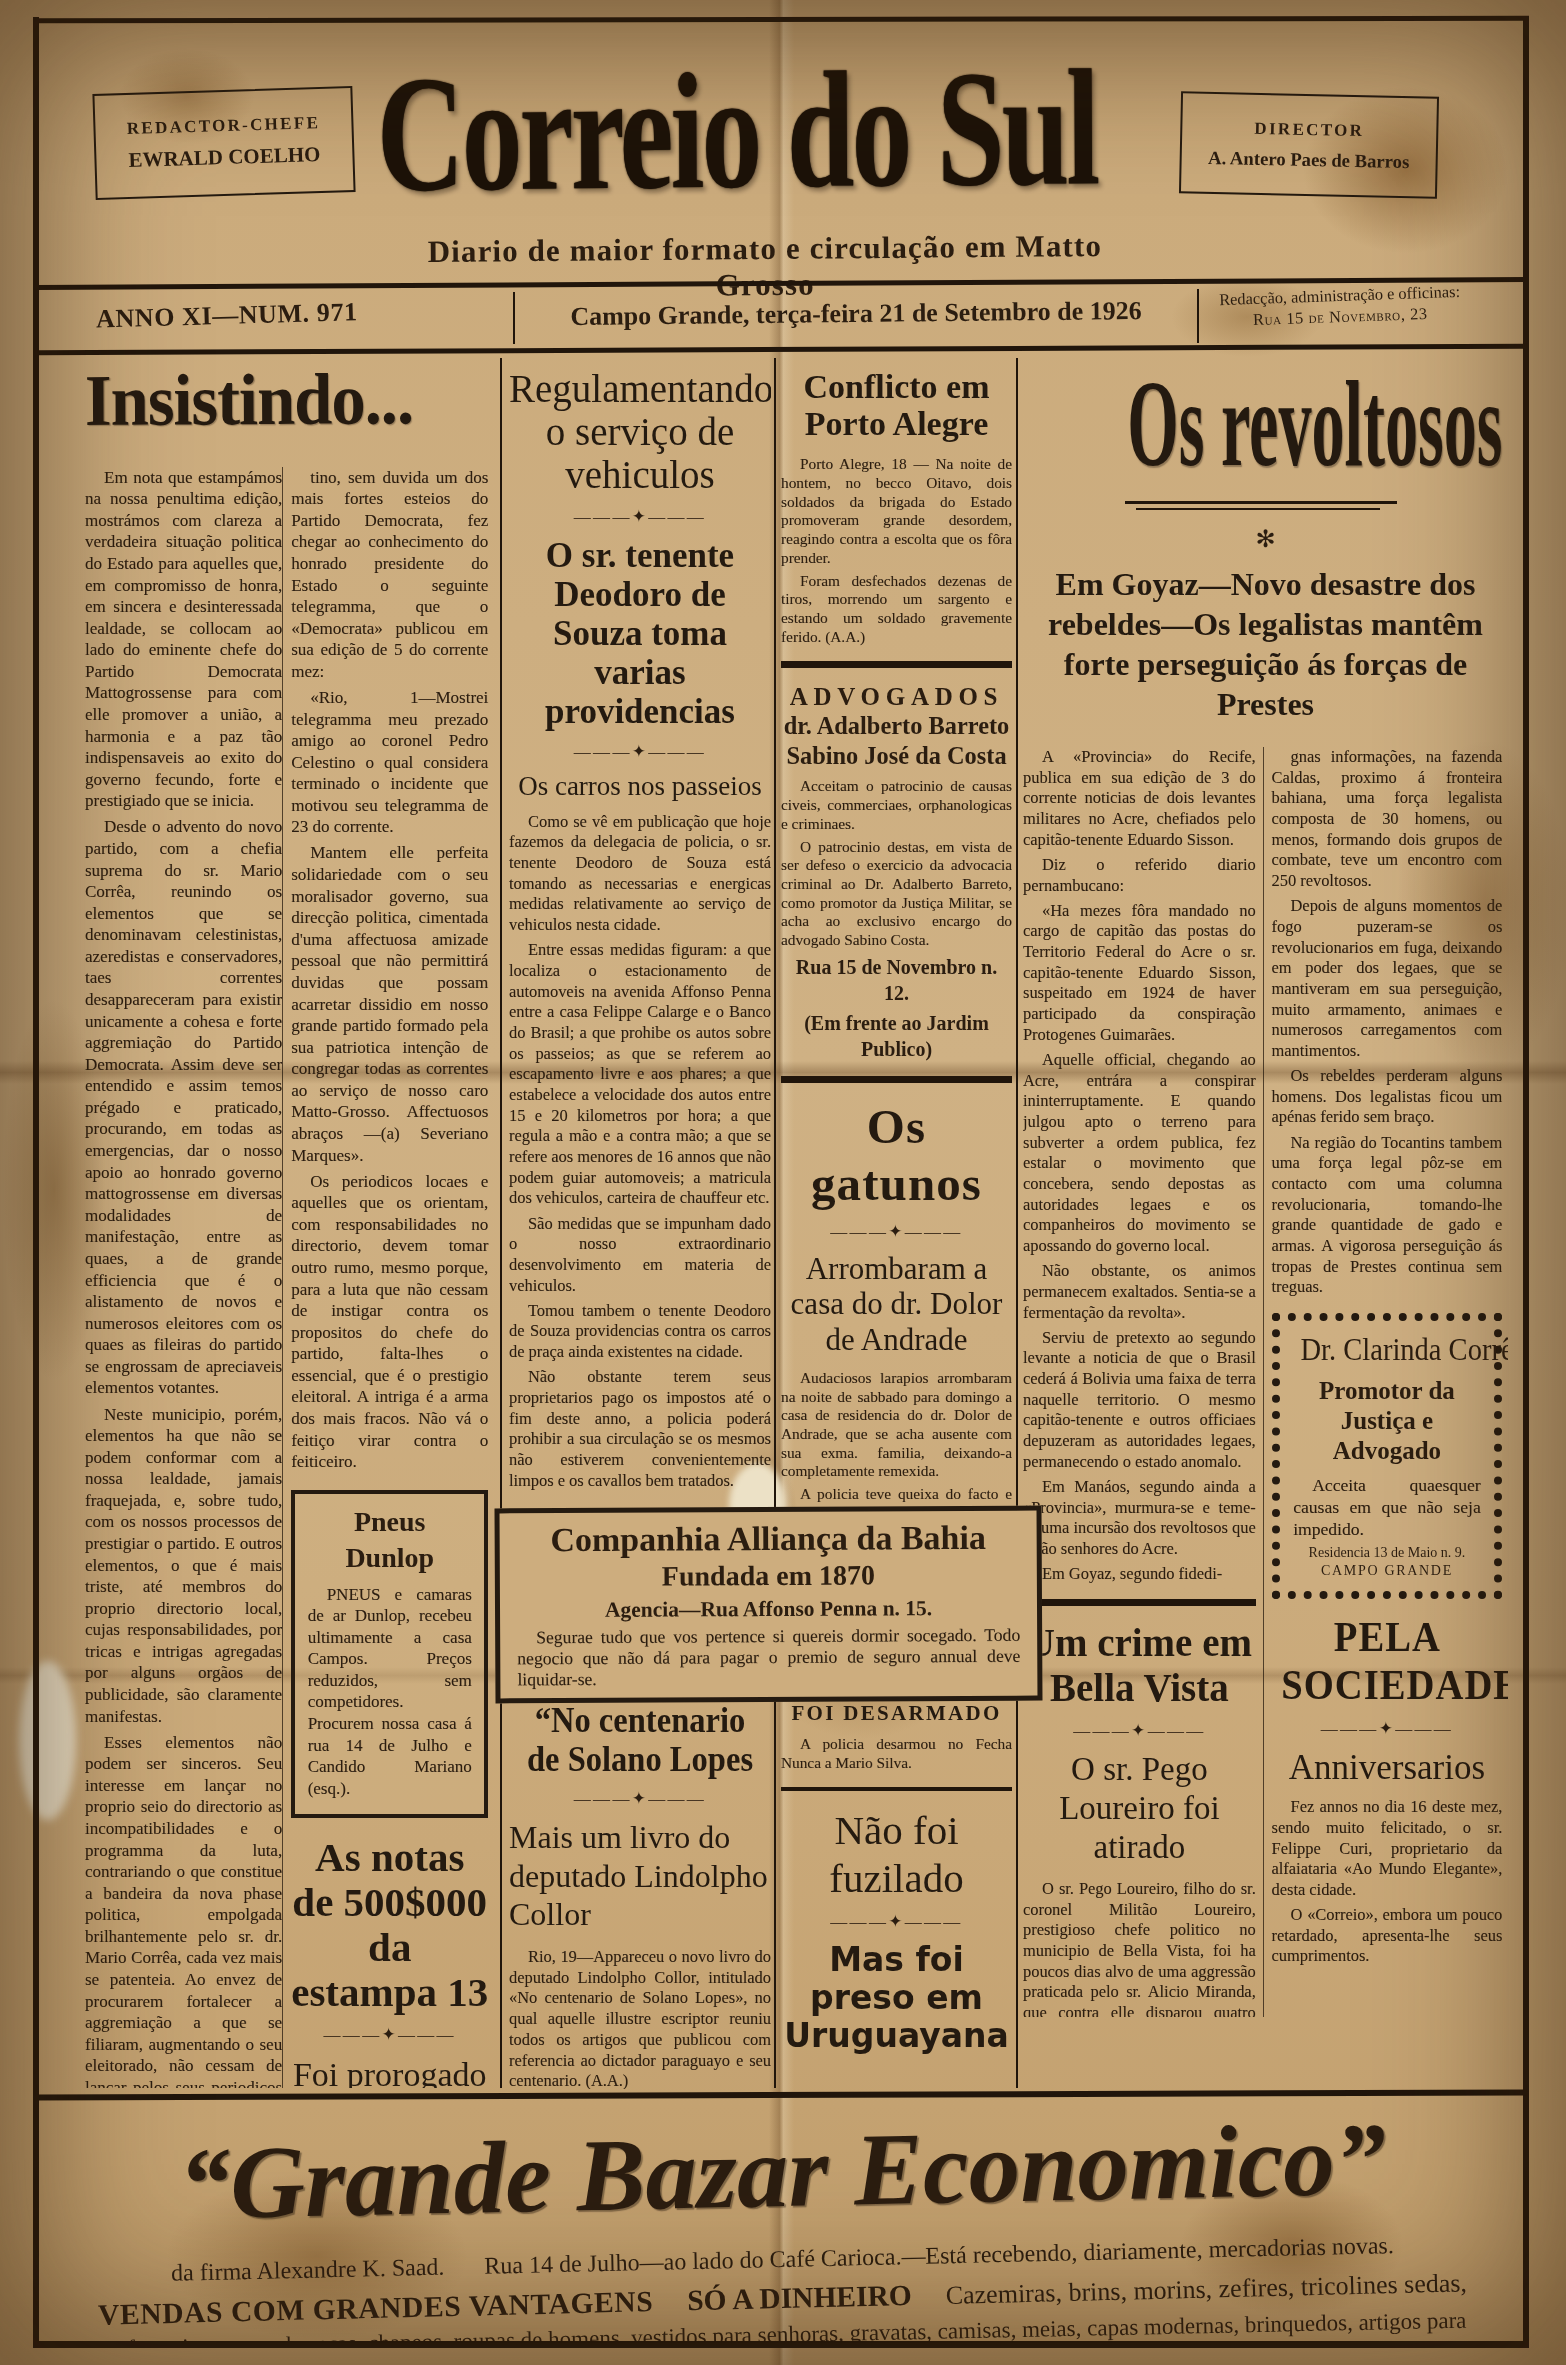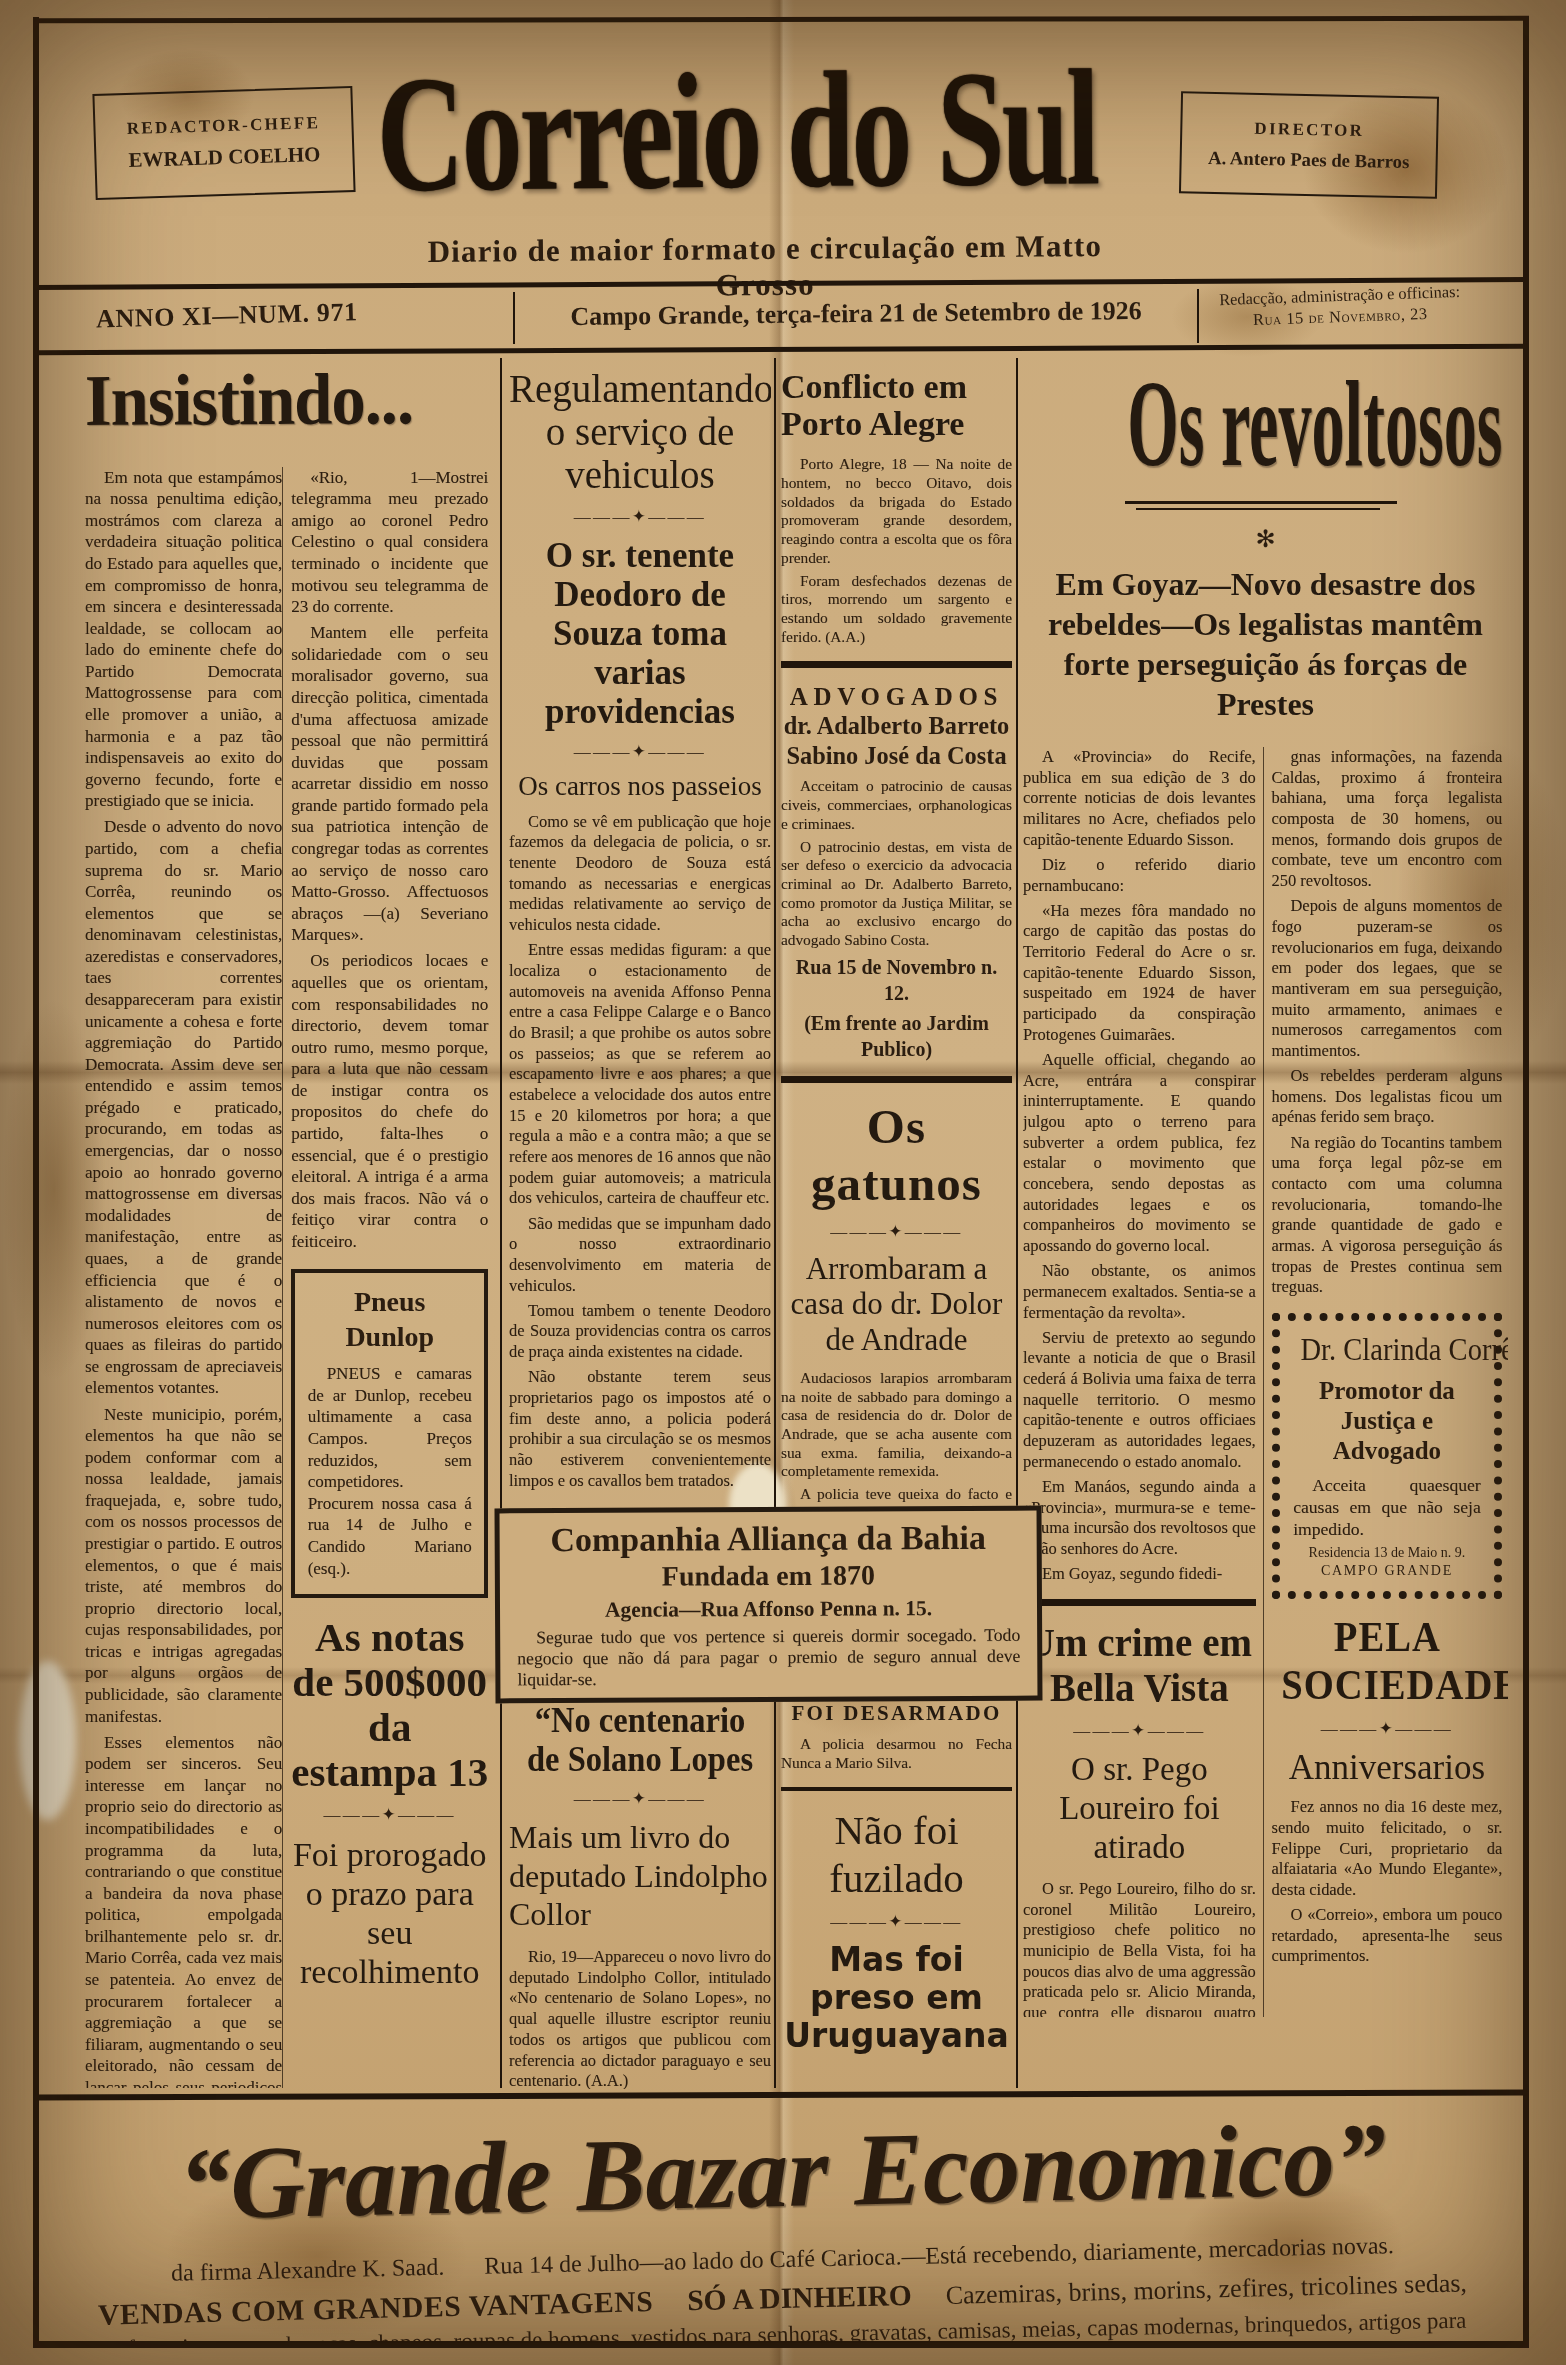--- a/index.html
+++ b/index.html
@@ -79,21 +79,21 @@
   .orn{text-align:center;font-size:17px;letter-spacing:2.3px;color:#2b1d10;margin:9px 0;}
   .orn::before{content:"\2014\2014\2014 \2726 \2014\2014\2014";}
   .orn-star{text-align:center;font-size:24px;margin:8px 0;color:#2b1d10;}
   .orn-star::before{content:"\273B";}
   .hr{height:4px;background:#20150b;margin:14.7px 0;}
   .hr.thick{height:6.8px;}
 
   .hl-reg{font-size:39px;font-weight:normal;text-align:center;line-height:1.1;}
   .hl-deodoro{font-size:35px;text-align:center;line-height:1.12;}
   .hl-carros{font-size:27px;font-weight:normal;text-align:center;}
-  .hl-conflicto{font-size:34px;line-height:1.1;}
+  .hl-conflicto{font-size:34px;text-align:center;line-height:1.1;}
   .hl-gatunos{font-size:49px;text-align:center;letter-spacing:1.1px;}
   .hl-arrombaram{font-size:31px;font-weight:normal;text-align:center;line-height:1.15;}
   .hl-desarmado{font-size:21px;text-align:center;letter-spacing:2.3px;}
   .hl-fuzilado{font-size:41px;font-weight:normal;text-align:center;}
   .hl-uruguayana{font-family:"DejaVu Sans","Liberation Sans",sans-serif;
     font-size:33px;text-align:center;line-height:1.15;}
   .hl-revoltosos{font-size:116px;line-height:1;text-align:center;white-space:nowrap;
     transform:scale(.57,1.05);transform-origin:center;
     text-shadow:1.7px 1.7px 1.7px rgba(30,18,8,.35);}
   .hl-acre{font-family:"DejaVu Sans","Liberation Sans",sans-serif;
@@ -185,20 +185,21 @@
     <h1 class="hl-insistindo">Insistindo...</h1>
     <div class="subcols" style="margin-top:27px;height:1621px;">
       <div class="subcol bodytxt" style="width:200px;">
           <p class="para">Em nota que estampámos na nossa penultima edição, mostrámos com clareza a verdadeira situação politica do Estado para aquelles que, em compromisso de honra, em sincera e desinteressada lealdade, se collocam ao lado do eminente chefe do Partido Democrata Mattogrossense para com elle promover a união, a harmonia e a paz tão indispensaveis ao exito do governo fecundo, forte e prestigiado que se inicia.</p>
           <p class="para">Desde o advento do novo partido, com a chefia suprema do sr. Mario Corrêa, reunindo os elementos que se denominavam celestinistas, azeredistas e conservadores, taes correntes desappareceram para existir unicamente a cohesa e forte aggremiação do Partido Democrata. Assim deve ser entendido e assim temos prégado e praticado, procurando, em todas as emergencias, dar o nosso apoio ao honrado governo mattogrossense em diversas modalidades de manifestação, entre as quaes, a de grande efficiencia que é o alistamento de novos e numerosos eleitores com os quaes as fileiras do partido se engrossam de apreciaveis elementos votantes.</p>
           <p class="para">Neste municipio, porém, elementos ha que não se podem conformar com a nossa lealdade, jamais fraquejada, e, sobre tudo, com os nossos processos de prestigiar o partido. E outros elementos, o que é mais triste, até membros do proprio directorio local, cujas responsabilidades, por tricas e intrigas agregadas por alguns orgãos de publicidade, são claramente manifestas.</p>
           <p class="para">Esses elementos não podem ser sinceros. Seu interesse em lançar no proprio seio do directorio as incompatibilidades e o programma da luta, contrariando o que constitue a bandeira da nova phase politica, empolgada brilhantemente pelo sr. dr. Mario Corrêa, cada vez mais se patenteia. Ao envez de procurarem fortalecer a aggremiação a que se filiaram, augmentando o seu eleitorado, não cessam de lançar pelos seus periodicos a discordia politica, com insultos aos proprios companheiros de directorio.</p>
         </div>
       <div class="subcol right pad bodytxt" style="width:200px;">
         <div>
+            <p class="para">tino, sem duvida um dos mais fortes esteios do Partido Democrata, fez chegar ao conhecimento do honrado presidente do Estado o seguinte telegramma, que o «Democrata» publicou em sua edição de 5 do corrente mez:</p>
             <p class="para">«Rio, 1—Mostrei telegramma meu prezado amigo ao coronel Pedro Celestino o qual considera terminado o incidente que motivou seu telegramma de 23 do corrente.</p>
             <p class="para">Mantem elle perfeita solidariedade com o seu moralisador governo, sua direcção politica, cimentada d'uma affectuosa amizade pessoal que não permittirá duvidas que possam acarretar dissidio em nosso grande partido formado pela sua patriotica intenção de congregar todas as correntes ao serviço de nosso caro Matto-Grosso. Affectuosos abraços —(a) Severiano Marques».</p>
             <p class="para">Os periodicos locaes e aquelles que os orientam, com responsabilidades no directorio, devem tomar outro rumo, mesmo porque, para a luta que não cessam de instigar contra os propositos do chefe do partido, falta-lhes o essencial, que é o prestigio eleitoral. A intriga é a arma dos mais fracos. Não vá o feitiço virar contra o feiticeiro.</p>
           </div>
         <div class="adbox">
           <div class="t">Pneus Dunlop</div>
           <p class="para" style="font-size:17px;">PNEUS e camaras de ar Dunlop, recebeu ultimamente a casa Campos. Preços reduzidos, sem competidores. Procurem nossa casa á rua 14 de Julho e Candido Mariano (esq.).</p>
         </div>
         <h2 class="hl-notas">As notas de 500$000 da estampa 13</h2>
         <div class="orn"></div>

